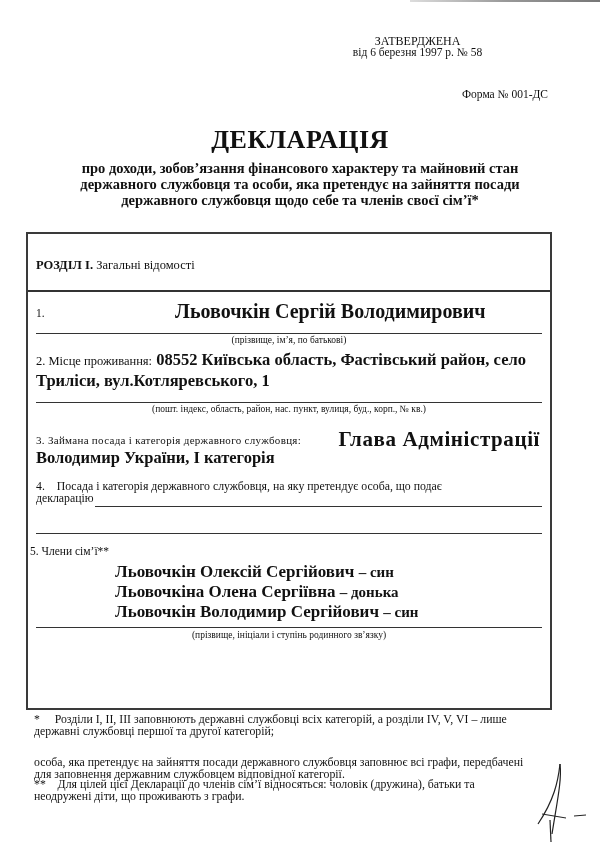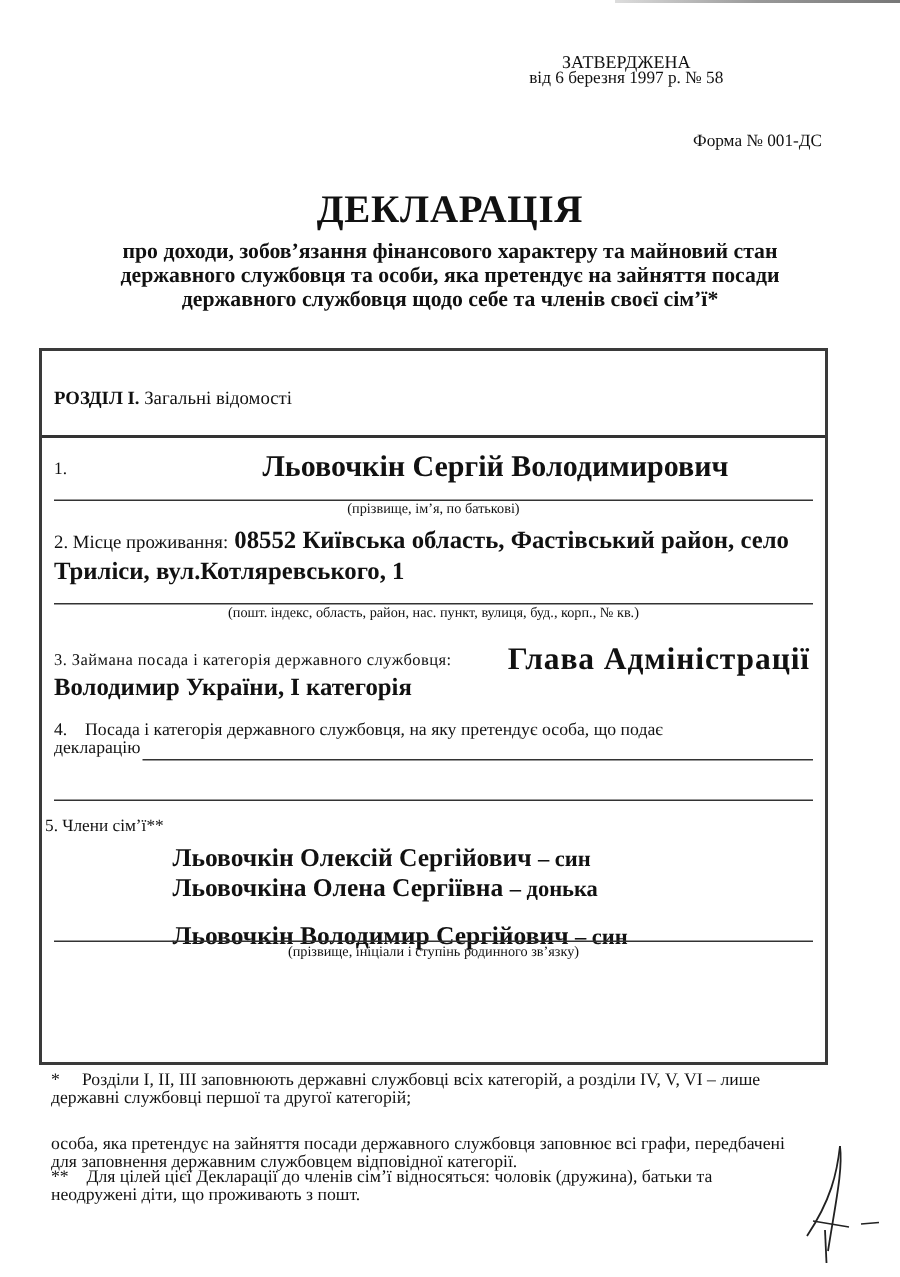--- a/index.html
+++ b/index.html
@@ -87,36 +87,36 @@
 
 <div class="abs small" style="left:30px; top:545px; font-size:11.5px;">5. Члени сім’ї**</div>
 <div class="abs family" style="top:562px;">
   <span>Льовочкін Олексій Сергійович</span>
   <span class="rel">– син</span>
 </div>
 <div class="abs family" style="top:582px;">
   <span>Льовочкіна Олена Сергіївна</span>
   <span class="rel">– донька</span>
 </div>
-<div class="abs family" style="top:602px;margin-top:12px;">
+<div class="abs family" style="top:602px;">
   <span>Льовочкін Володимир Сергійович</span>
   <span class="rel">– син</span>
 </div>
 <div class="hr" style="left:36px; top:627px; width:506px;"></div>
 <div class="abs caption" style="left:36px; width:506px; top:630px;">(прізвище, ініціали і ступінь родинного зв’язку)</div>
 
 <div class="abs foot" style="top:713px;">
   <div style="white-space:pre;">*     Розділи І, ІІ, ІІІ заповнюють державні службовці всіх категорій, а розділи IV, V, VI – лише</div>
   <div>державні службовці першої та другої категорій;</div>
   <div style="margin-top:19px;">особа, яка претендує на зайняття посади державного службовця заповнює всі графи, передбачені</div>
   <div>для заповнення державним службовцем відповідної категорії.</div>
 </div>
 <div class="abs foot" style="top:778px;">
   <div style="white-space:pre;">**    Для цілей цієї Декларації до членів сім’ї відносяться: чоловік (дружина), батьки та</div>
-  <div>неодружені діти, що проживають з пошт.</div>
+  <div>неодружені діти, що проживають з графи.</div>
 </div>
 
 <svg class="abs sig" viewBox="0 0 60 80">
   <path d="M30 2 C28 20, 24 38, 8 62" stroke="#222" stroke-width="1.2" fill="none"></path>
   <path d="M30 2 C32 18, 27 40, 22 72" stroke="#222" stroke-width="1.2" fill="none"></path>
   <path d="M12 52 L36 56" stroke="#222" stroke-width="1" fill="none"></path>
   <path d="M20 58 L21 80" stroke="#222" stroke-width="1.2" fill="none"></path>
   <path d="M44 54 L56 53" stroke="#222" stroke-width="1" fill="none"></path>
 </svg>
 

